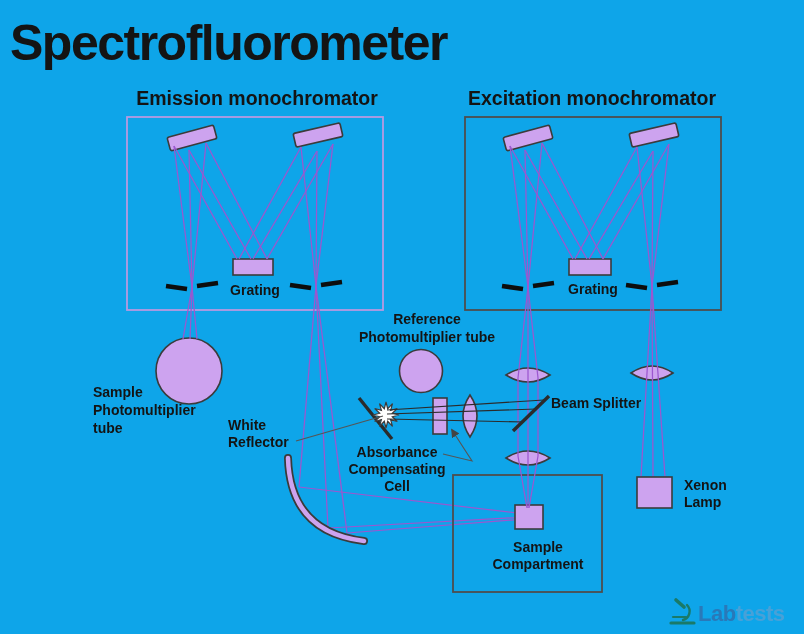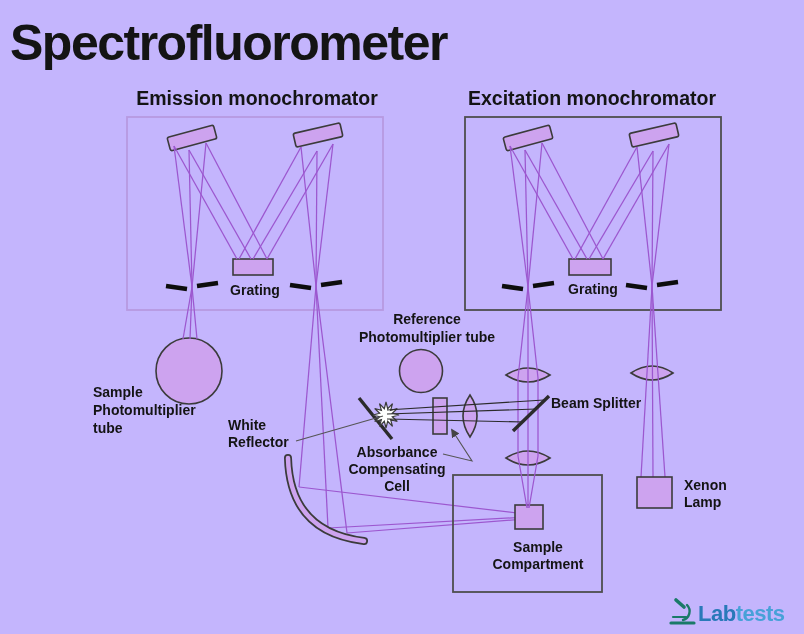--- a/index.html
+++ b/index.html
@@ -1,16 +1,16 @@
 <!DOCTYPE html>
 <html style="--beam: #9c57cf; --fill: #cda3ef; --outline: #3b3b3b; --emBorder: #b79ae0; --exBorder: #4e4e4e; --slit: #0d0d0d; --blackline: #2b2b2b; --pointer: #555555; --text: #141414; --logoLab: #2979b9; --logoTests: #47a1d8; --logoIcon: #1a7a68;"><head>
 <meta charset="utf-8">
 <style>
   html,body{margin:0;padding:0;background:#ffffff;}
-  .page{position:relative;width:804px;height:634px;background:#c4b5fd;overflow:hidden;}
+  .page{position:relative;width:804px;height:634px;background:#0ea5e9;overflow:hidden;}
   svg{display:block;}
   text{font-family:"Liberation Sans",sans-serif;fill:var(--text,#141414);font-weight:bold;}
   .t-title{font-size:50px;letter-spacing:-1.5px;}
   .t-h{font-size:19.5px;}
   .t-l{font-size:14px;}
   .t-logo{font-size:22px;letter-spacing:-0.5px;}
   .beam{stroke:var(--beam,#9c57cf);stroke-width:1.25;fill:none;}
   .shape{fill:var(--fill,#cda3ef);stroke:var(--outline,#3b3b3b);stroke-width:1.6;}
   .box-em{fill:none;stroke:var(--emBorder,#b79ae0);stroke-width:1.8;}
   .box-ex{fill:none;stroke:var(--exBorder,#4e4e4e);stroke-width:1.8;}

